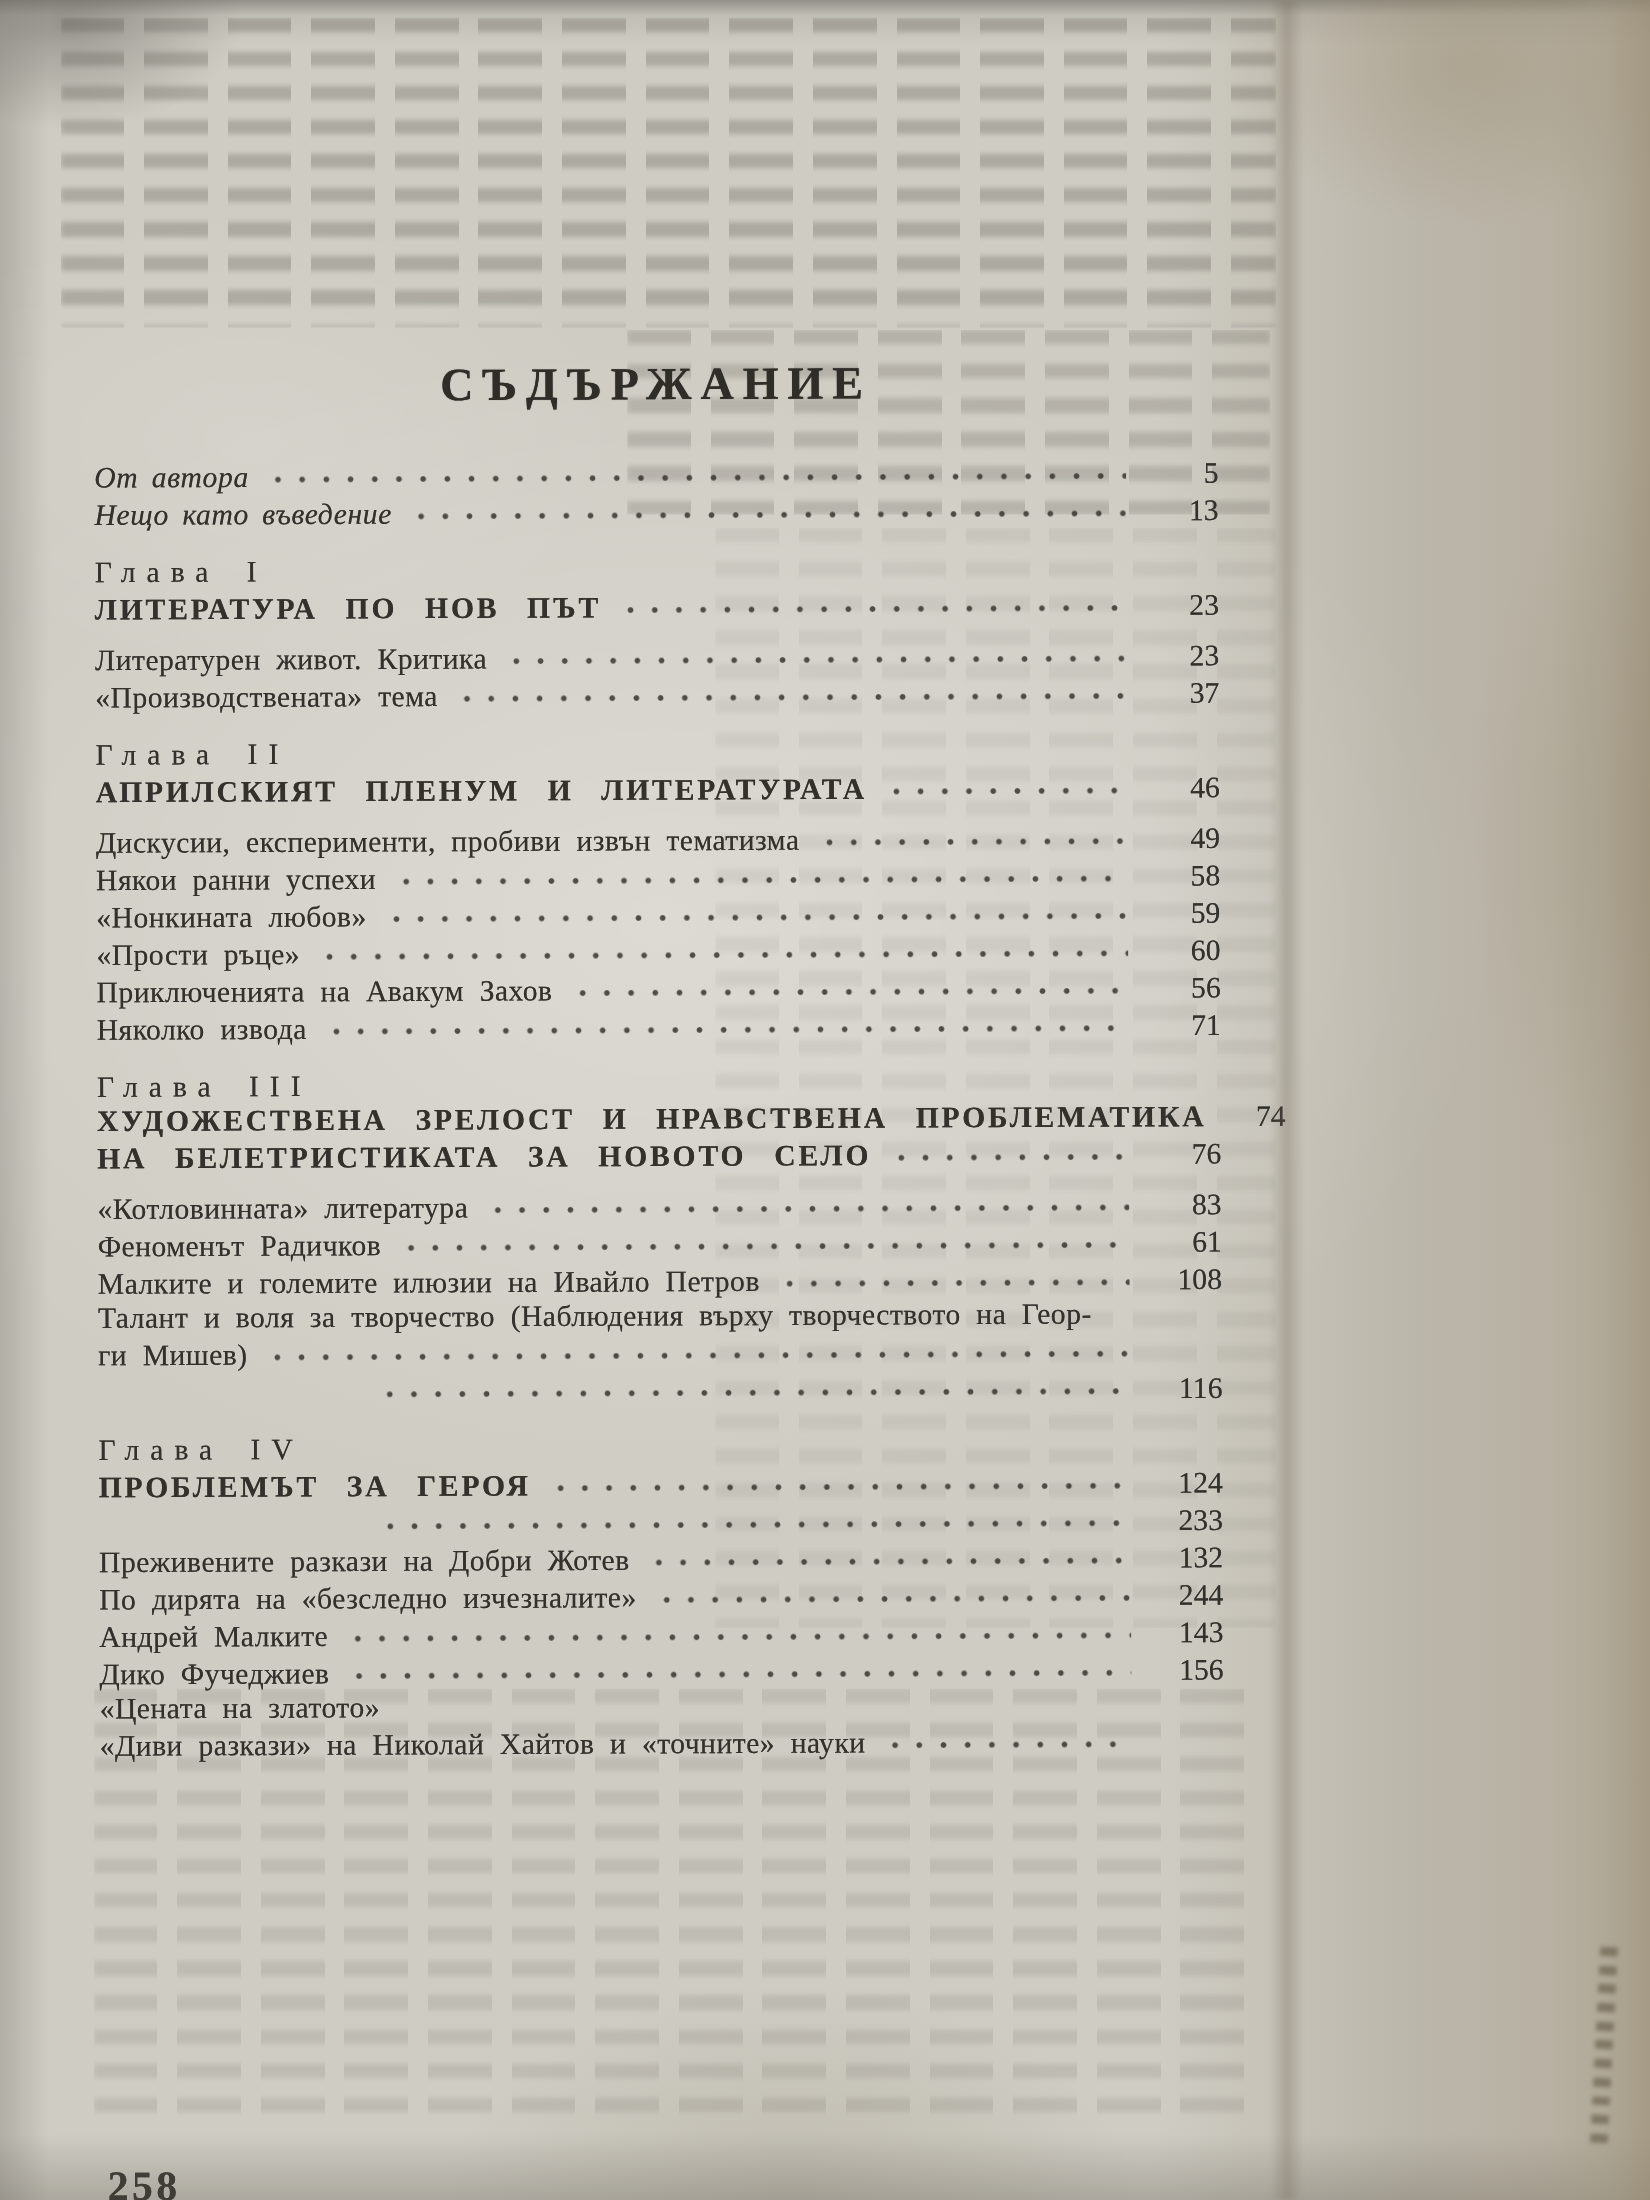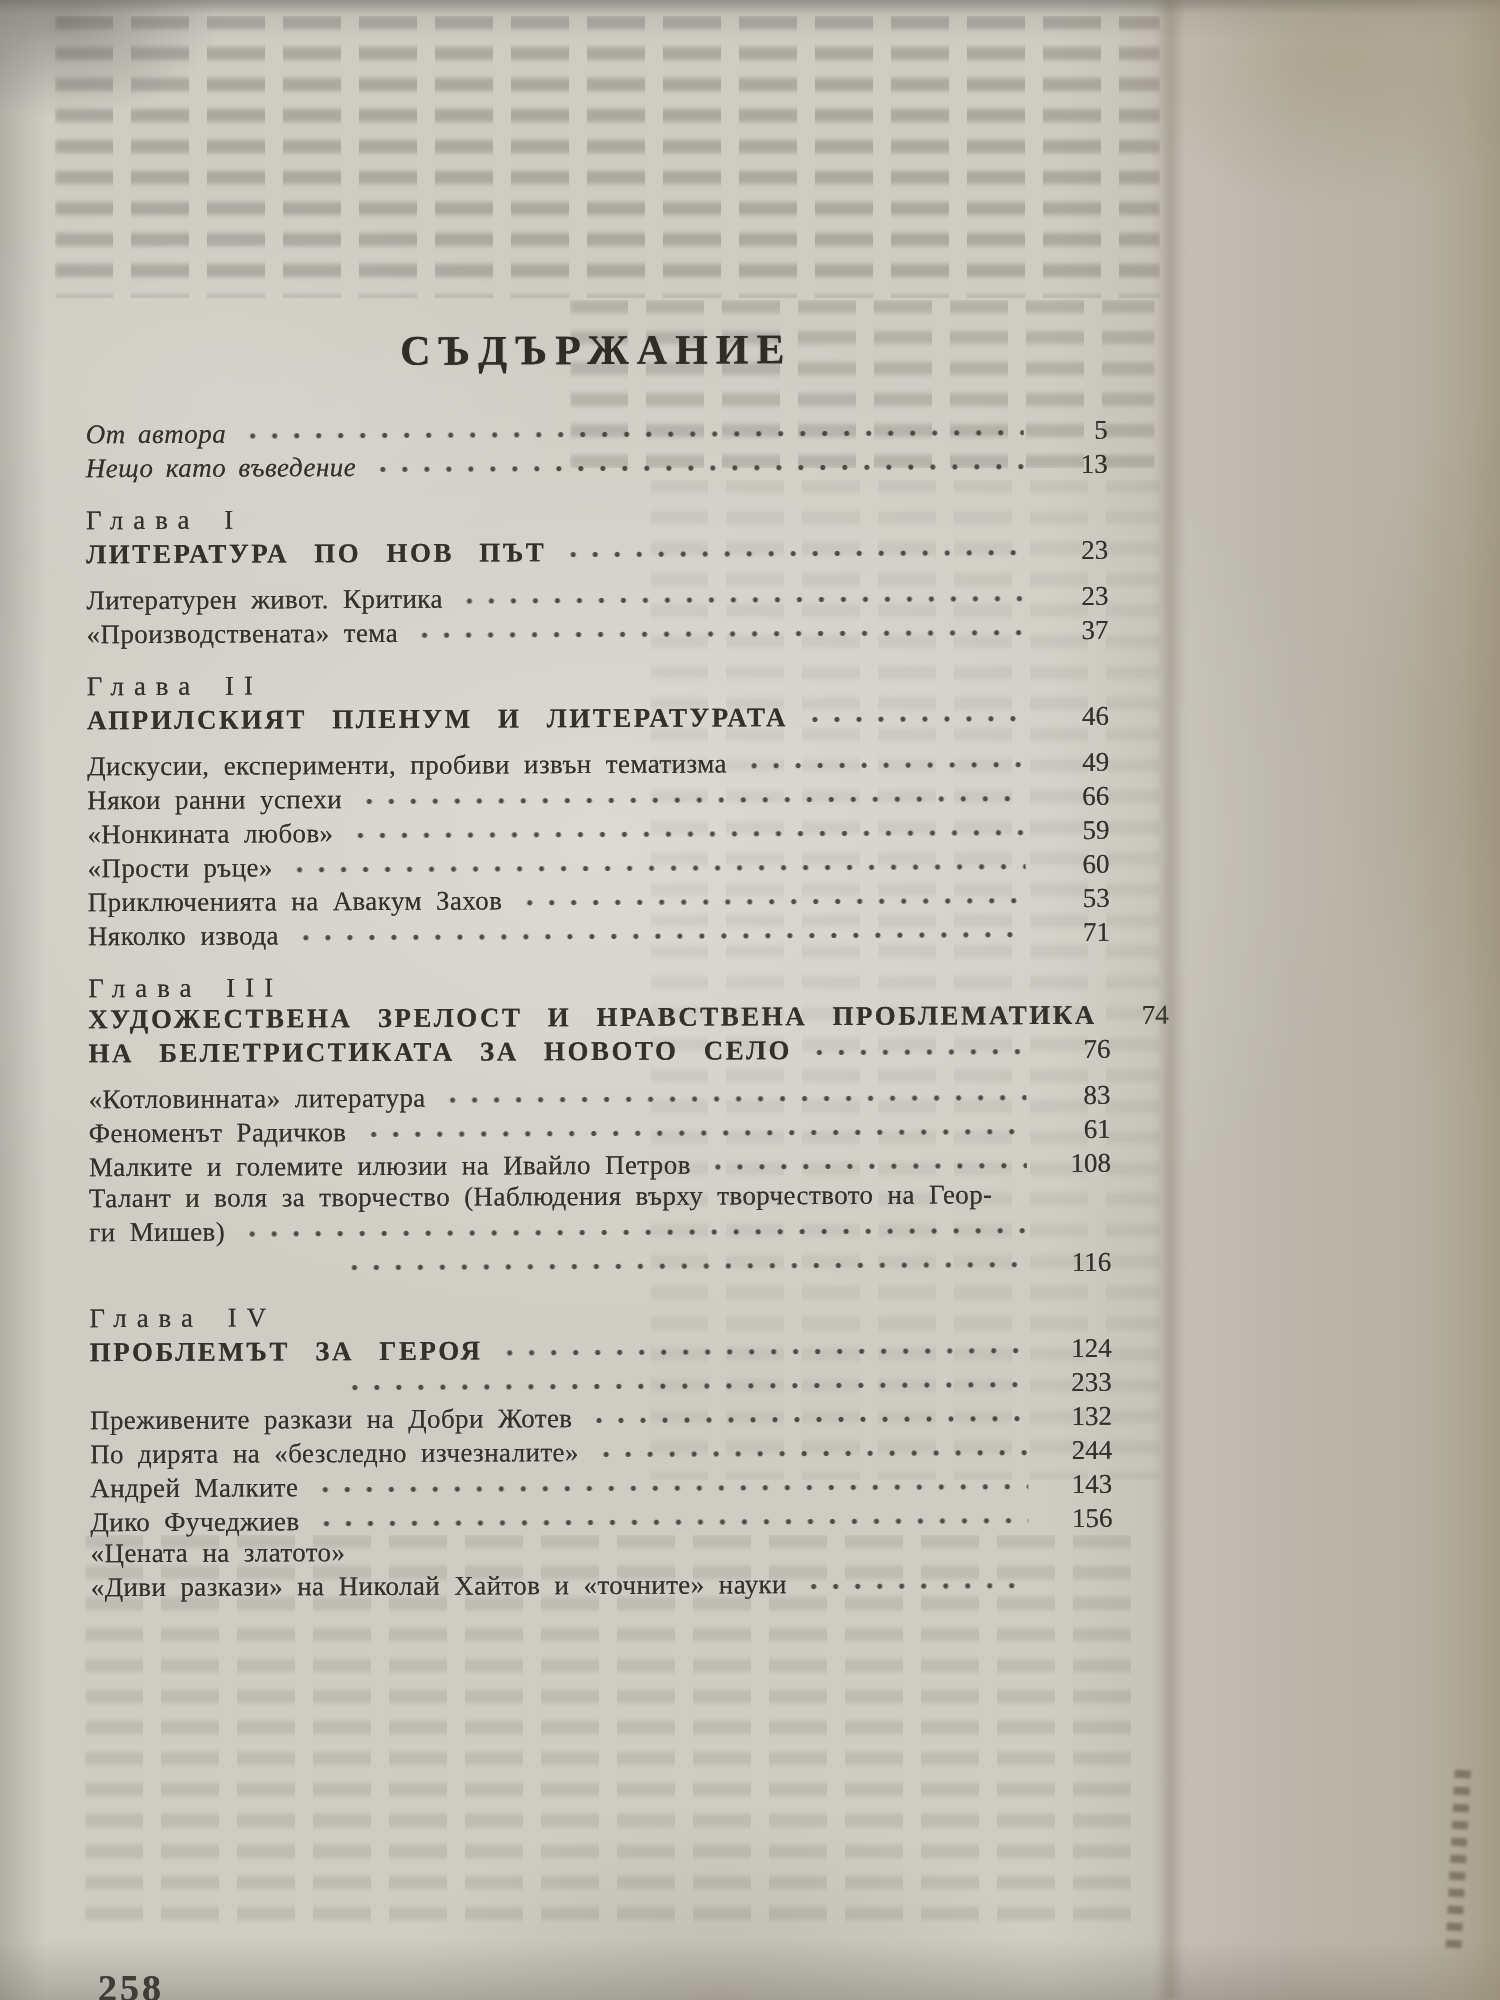--- a/index.html
+++ b/index.html
@@ -178,36 +178,36 @@
           <span class="pagenum">46</span>
         </div>
         <div class="row entry">
           <span class="label">Дискусии, експерименти, пробиви извън тематизма</span>
           <span class="dots"></span>
           <span class="pagenum">49</span>
         </div>
         <div class="row entry">
           <span class="label">Някои ранни успехи</span>
           <span class="dots"></span>
-          <span class="pagenum">66</span>
+          <span class="pagenum">58</span>
         </div>
         <div class="row entry">
           <span class="label">«Нонкината любов»</span>
           <span class="dots"></span>
           <span class="pagenum">59</span>
         </div>
         <div class="row entry">
           <span class="label">«Прости ръце»</span>
           <span class="dots"></span>
           <span class="pagenum">60</span>
         </div>
         <div class="row entry">
           <span class="label">Приключенията на Авакум Захов</span>
           <span class="dots"></span>
-          <span class="pagenum">53</span>
+          <span class="pagenum">56</span>
         </div>
         <div class="row entry">
           <span class="label">Няколко извода</span>
           <span class="dots"></span>
           <span class="pagenum">71</span>
         </div>
         <div class="row chapter">
           <span class="label">Глава III</span>
         </div>
         <div class="row heading">

